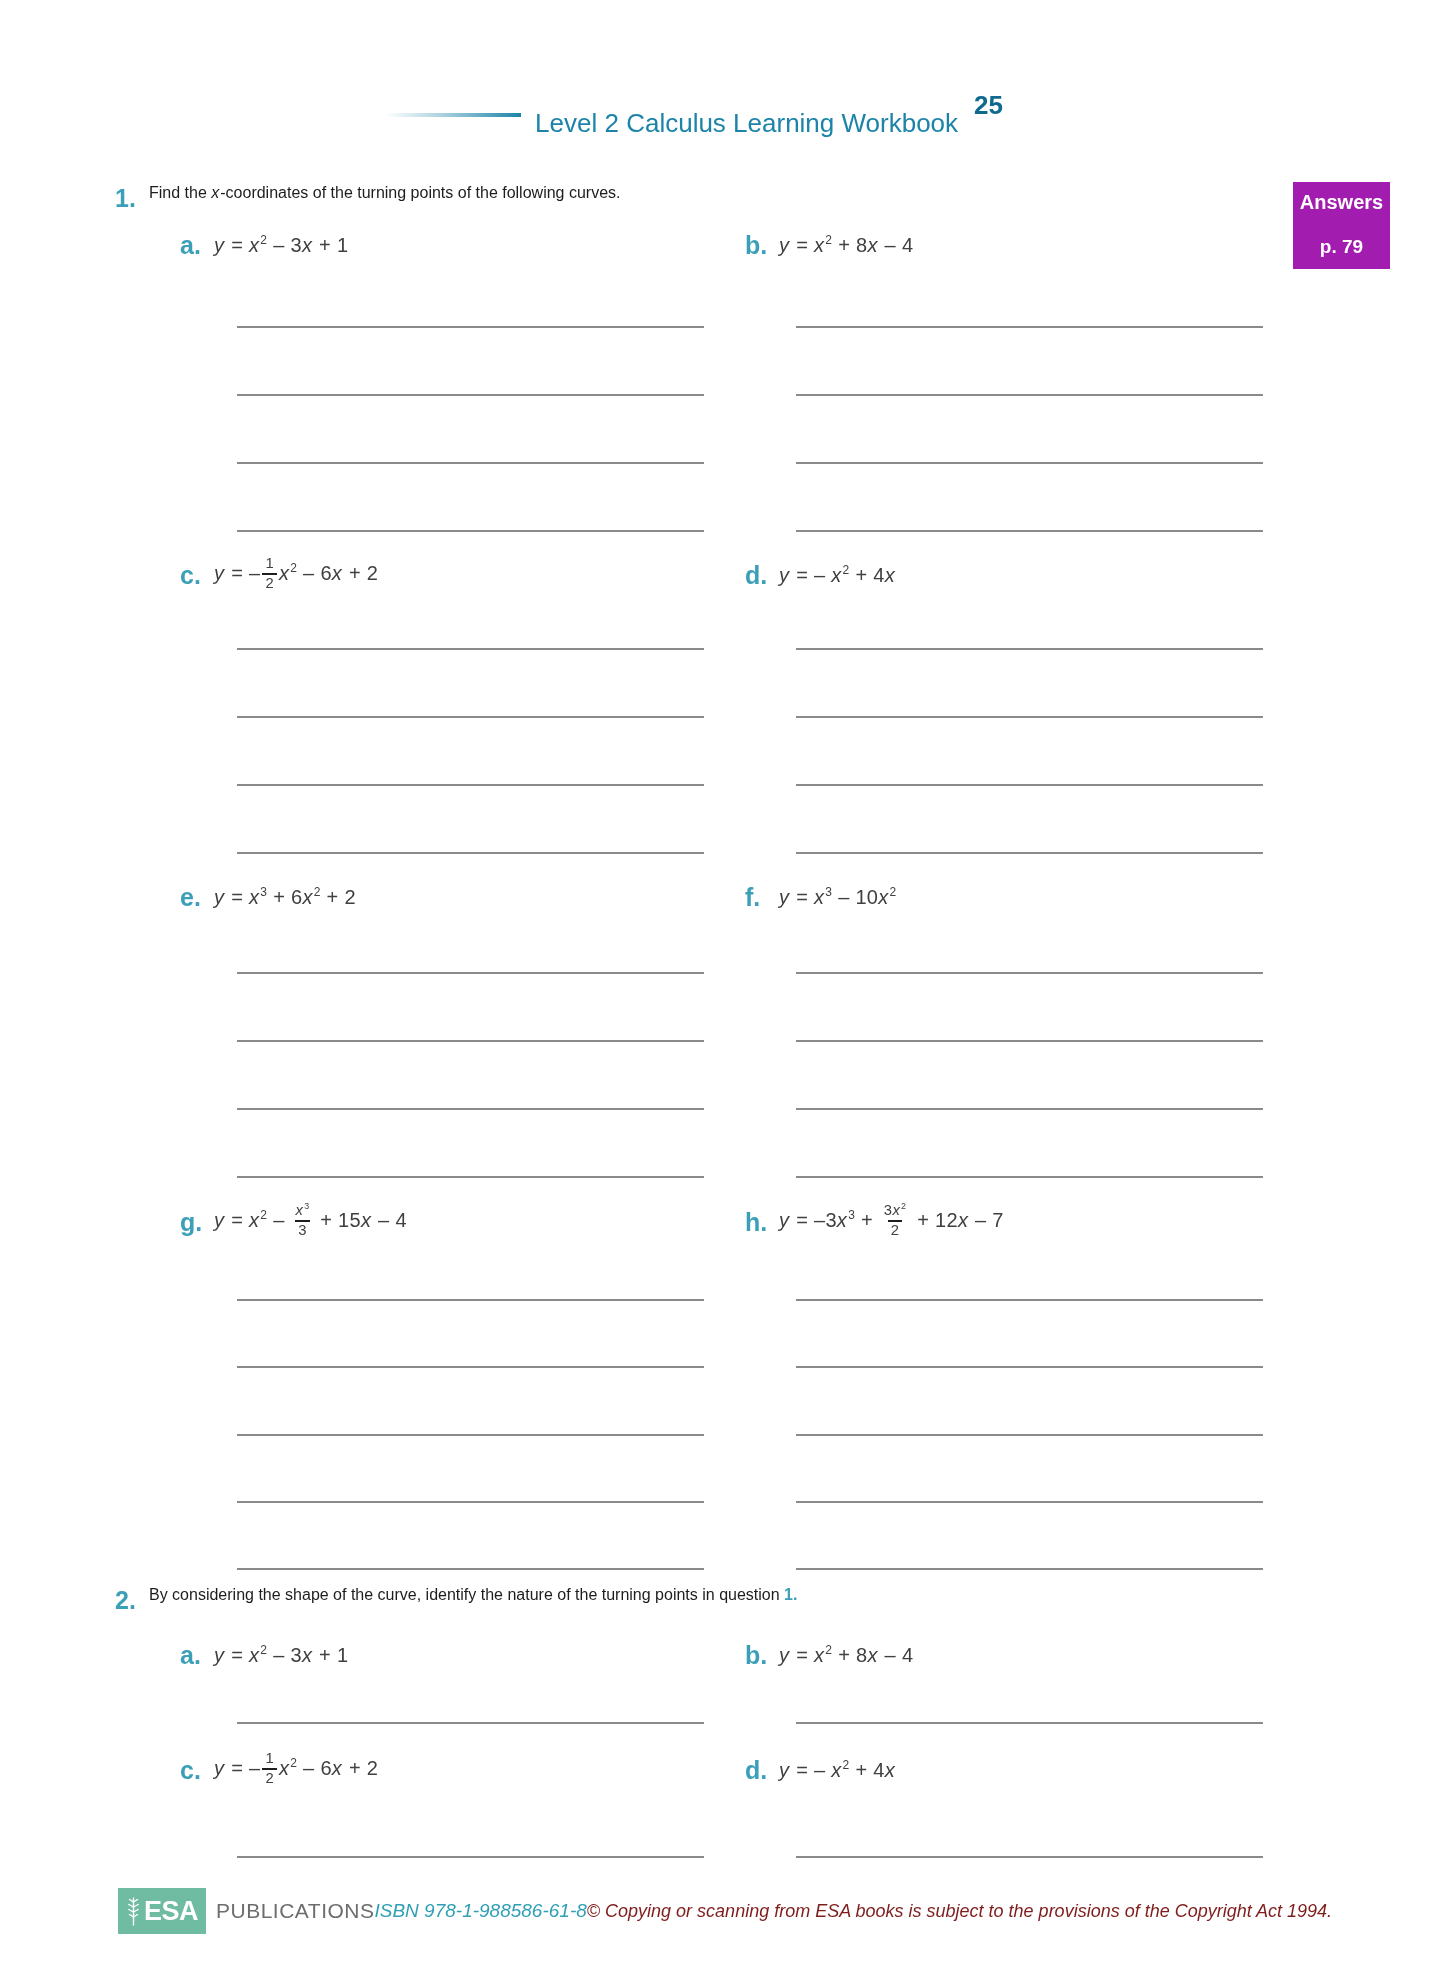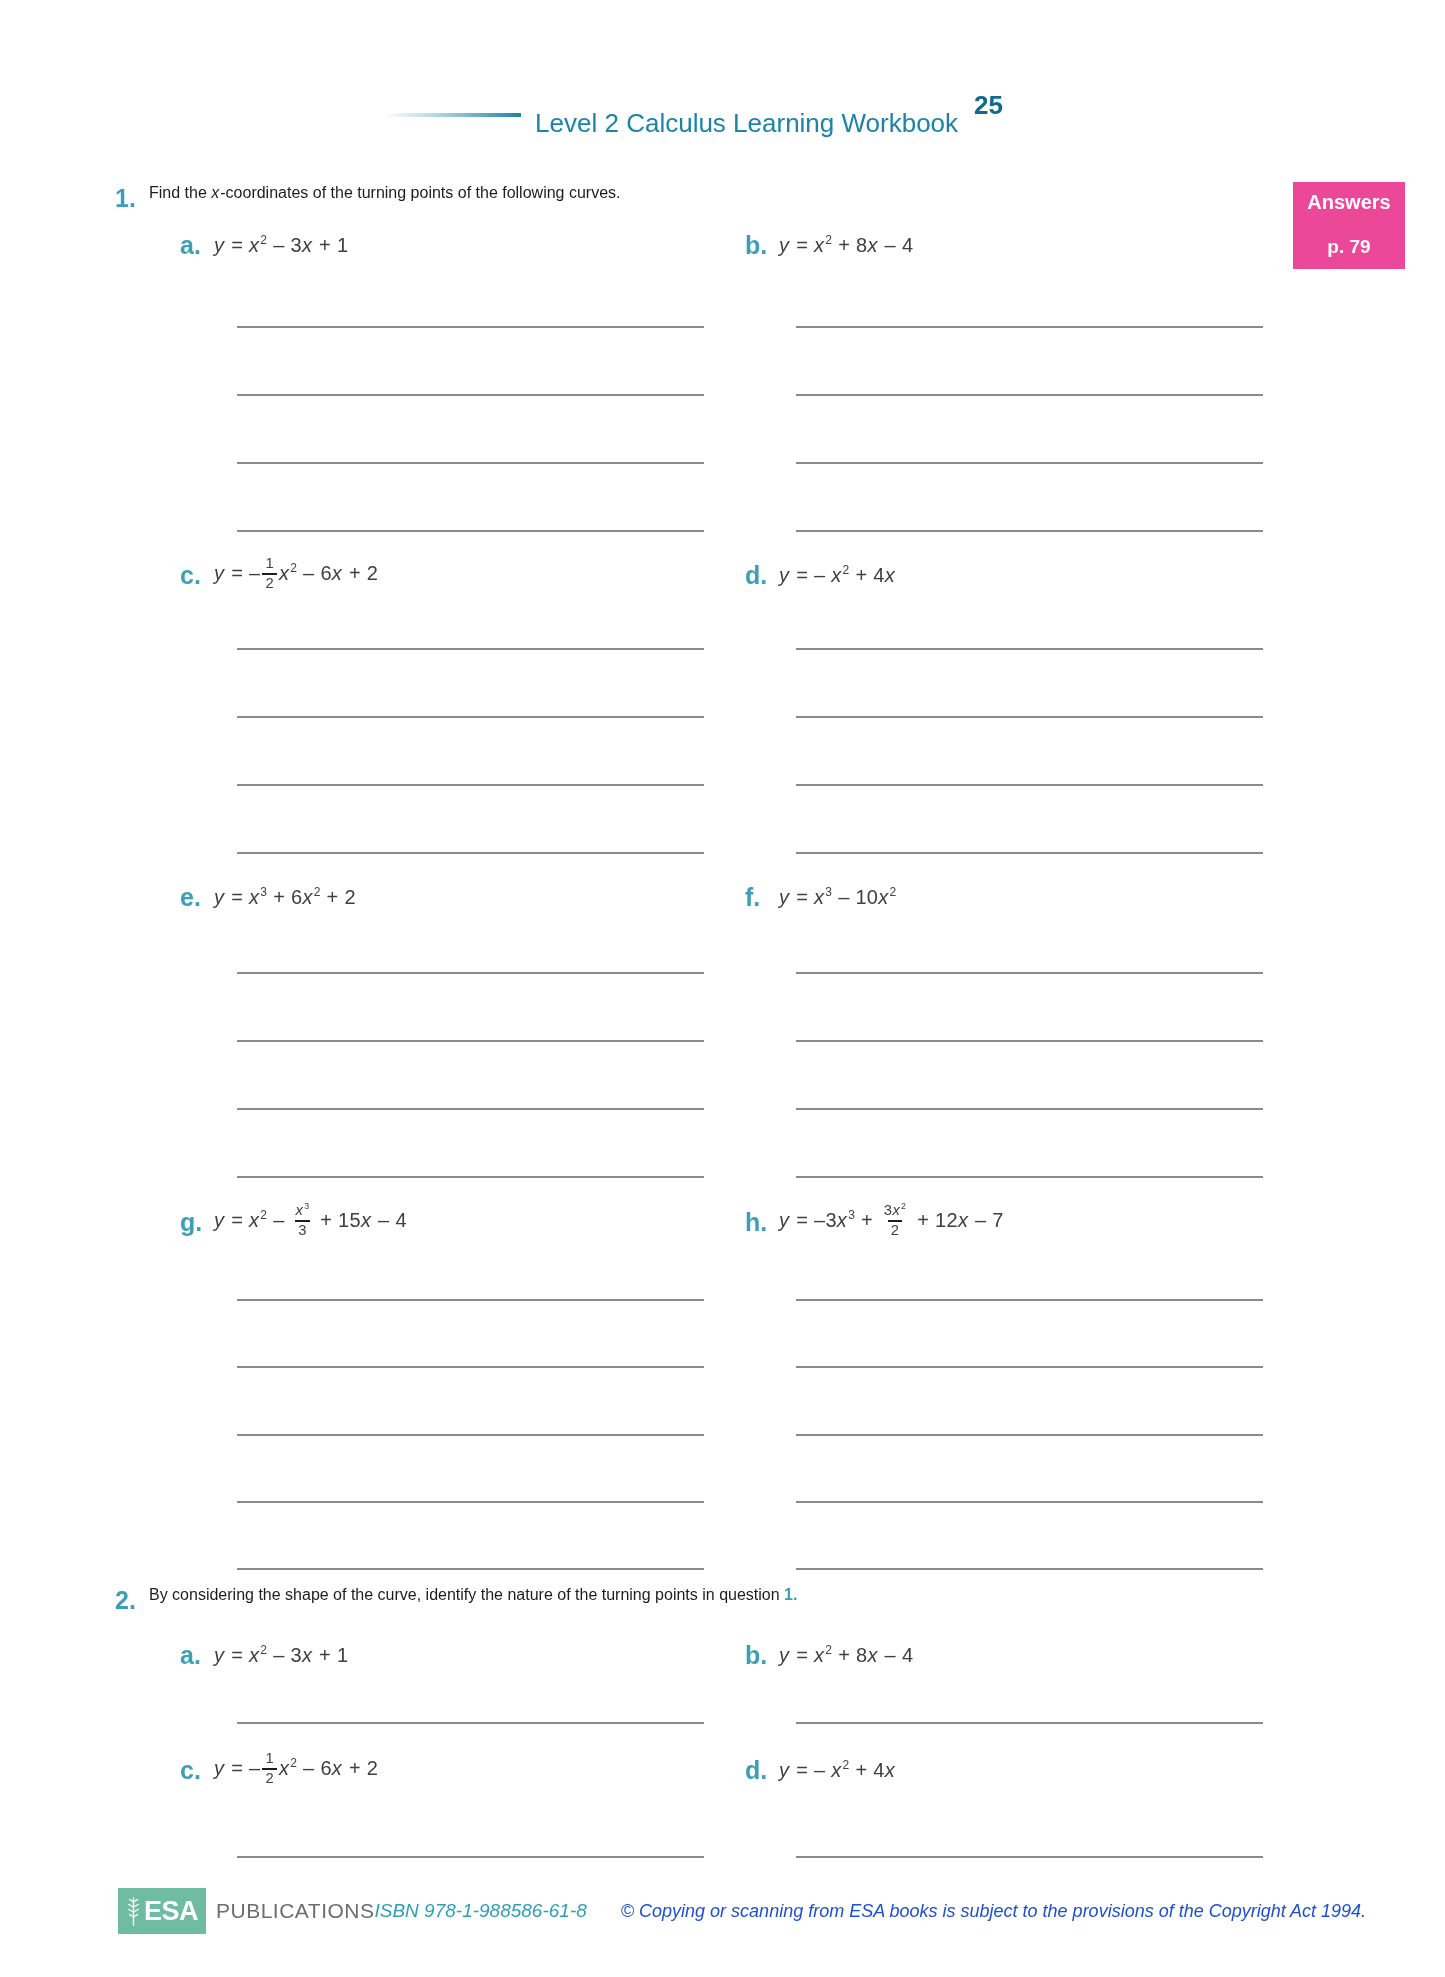--- a/index.html
+++ b/index.html
@@ -19,22 +19,22 @@
   }
   .header-rule{
     flex:1;height:4px;margin-right:14px;margin-top:18px;
     background:linear-gradient(to right, rgba(27,132,168,0) 0%, rgba(27,132,168,0.35) 40%, #1b84a8 100%);
   }
   .header-title{font-size:26px;color:#1b84a8;white-space:nowrap;margin-top:36px;}
   .header-pagenum{font-size:26px;font-weight:bold;color:#0f6a8d;margin-left:16px;}
 
   
   .answers-box{
-    position:absolute;left:1293px;top:182px;width:112px;
-    background:#ec4899;color:#ffffff;text-align:center;
+    position:absolute;left:1293px;top:182px;width:97px;
+    background:#a21caf;color:#ffffff;text-align:center;
     padding:7px 0 9px;line-height:1.3;
   }
   .answers-box .l1{font-size:20px;font-weight:bold;}
   .answers-box .l2{font-size:19px;font-weight:bold;margin-top:20px;}
 
   
   .q-row{position:absolute;left:0;width:100%;height:34px;}
   .qnum{position:absolute;left:115px;color:#3ba0b7;font-weight:bold;font-size:25px;}
   .qtext{position:absolute;left:149px;font-size:16px;color:#1d1d1d;white-space:nowrap;}
   .qref{color:#3ba0b7;font-weight:bold;}
@@ -65,21 +65,21 @@
     position:absolute;left:118px;top:1886px;height:50px;
     display:flex;align-items:center;white-space:nowrap;
   }
   .esa-logo{
     width:88px;height:46px;background:#70bca3;
     display:flex;align-items:center;justify-content:center;gap:3px;
     color:#ffffff;font-weight:bold;font-size:27px;letter-spacing:-0.5px;
   }
   .pub{margin-left:10px;color:#6d6d6d;font-size:21px;letter-spacing:0.5px;}
   .isbn{color:#2e9fb4;font-size:19px;font-style:italic;}
-  .copyright{margin-left:34px;color:#1d4ed8;font-size:18px;font-style:italic;text-align:right;}
+  .copyright{color:#7f1d1d;font-size:18px;font-style:italic;text-align:right;}
 </style>
 </head>
 <body>
 
 <div class="page">
 
   <header class="page-header">
     <span class="header-rule"></span>
     <span class="header-title">Level 2 Calculus Learning Workbook</span>
     <span class="header-pagenum">25</span>

